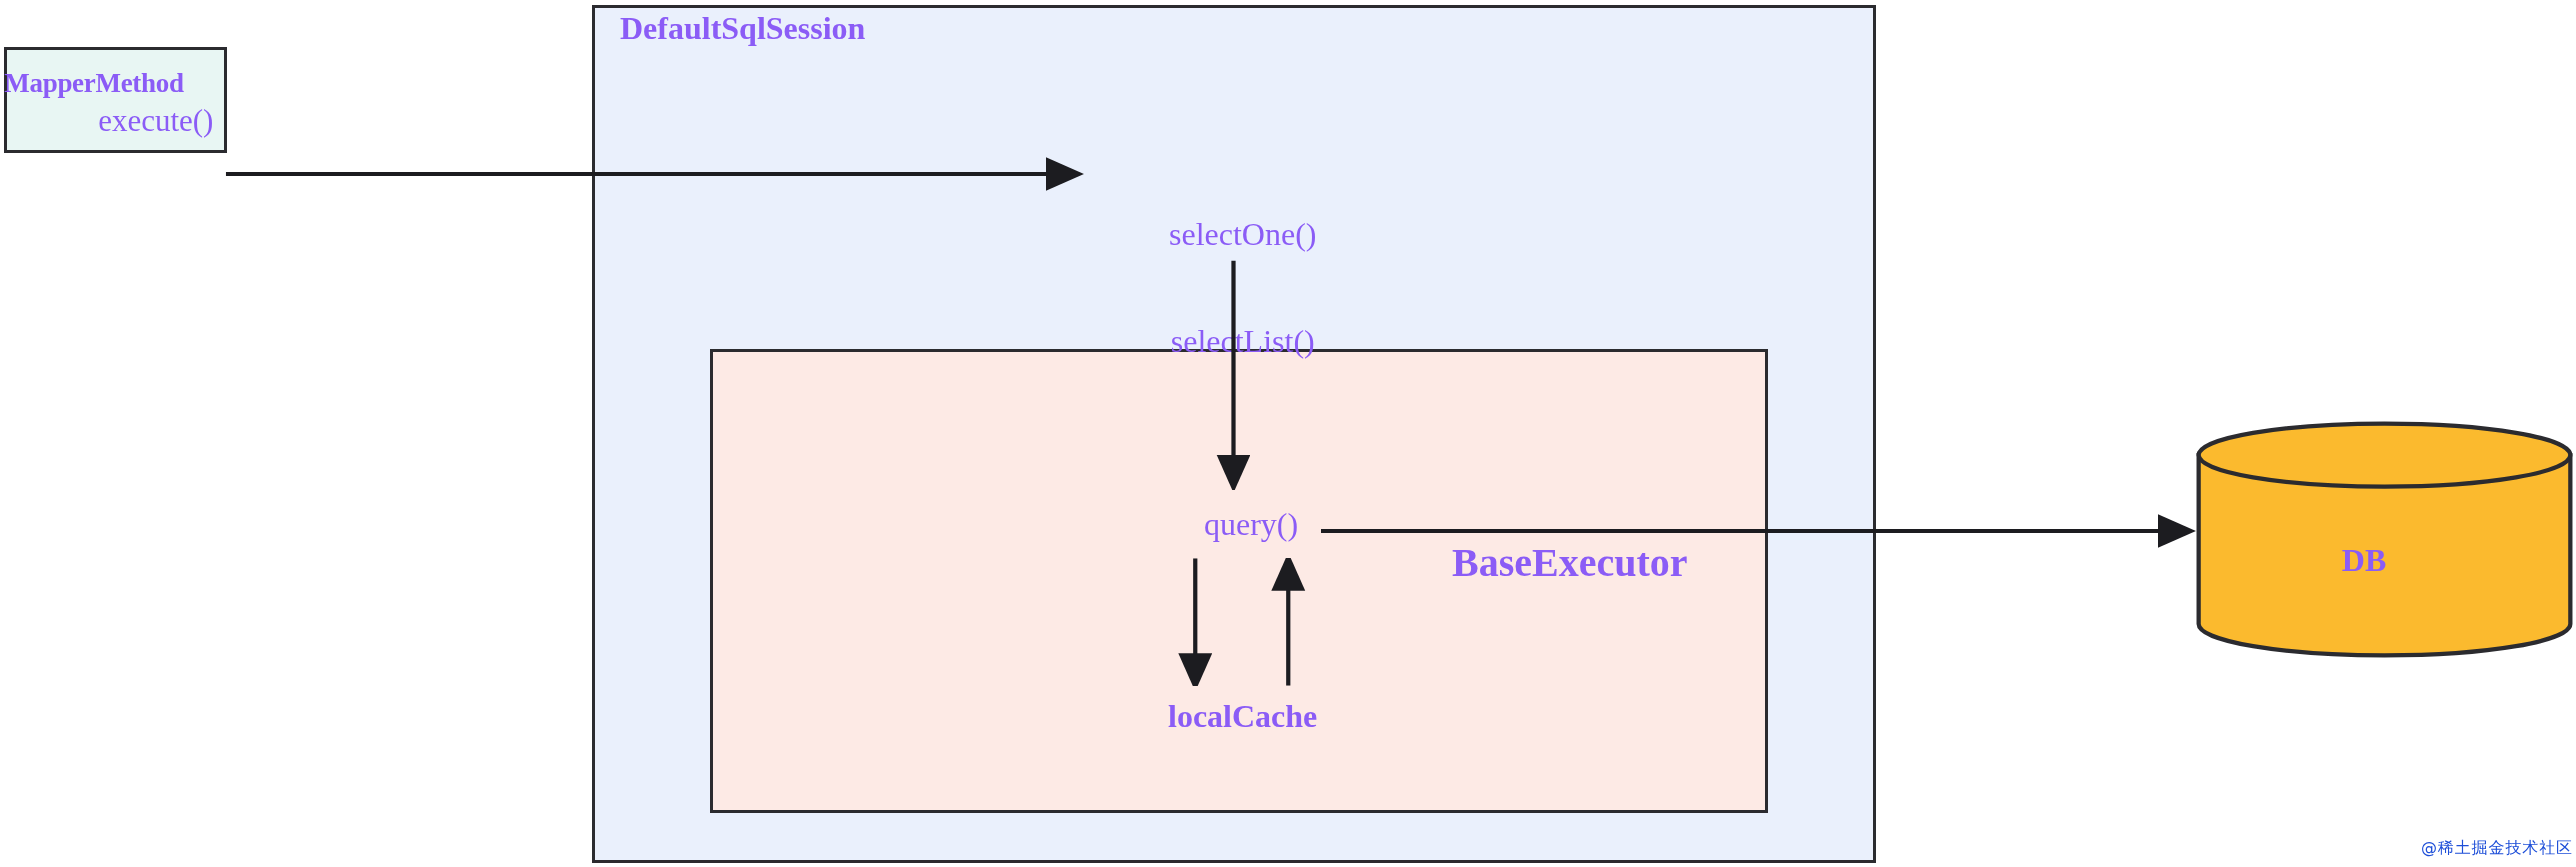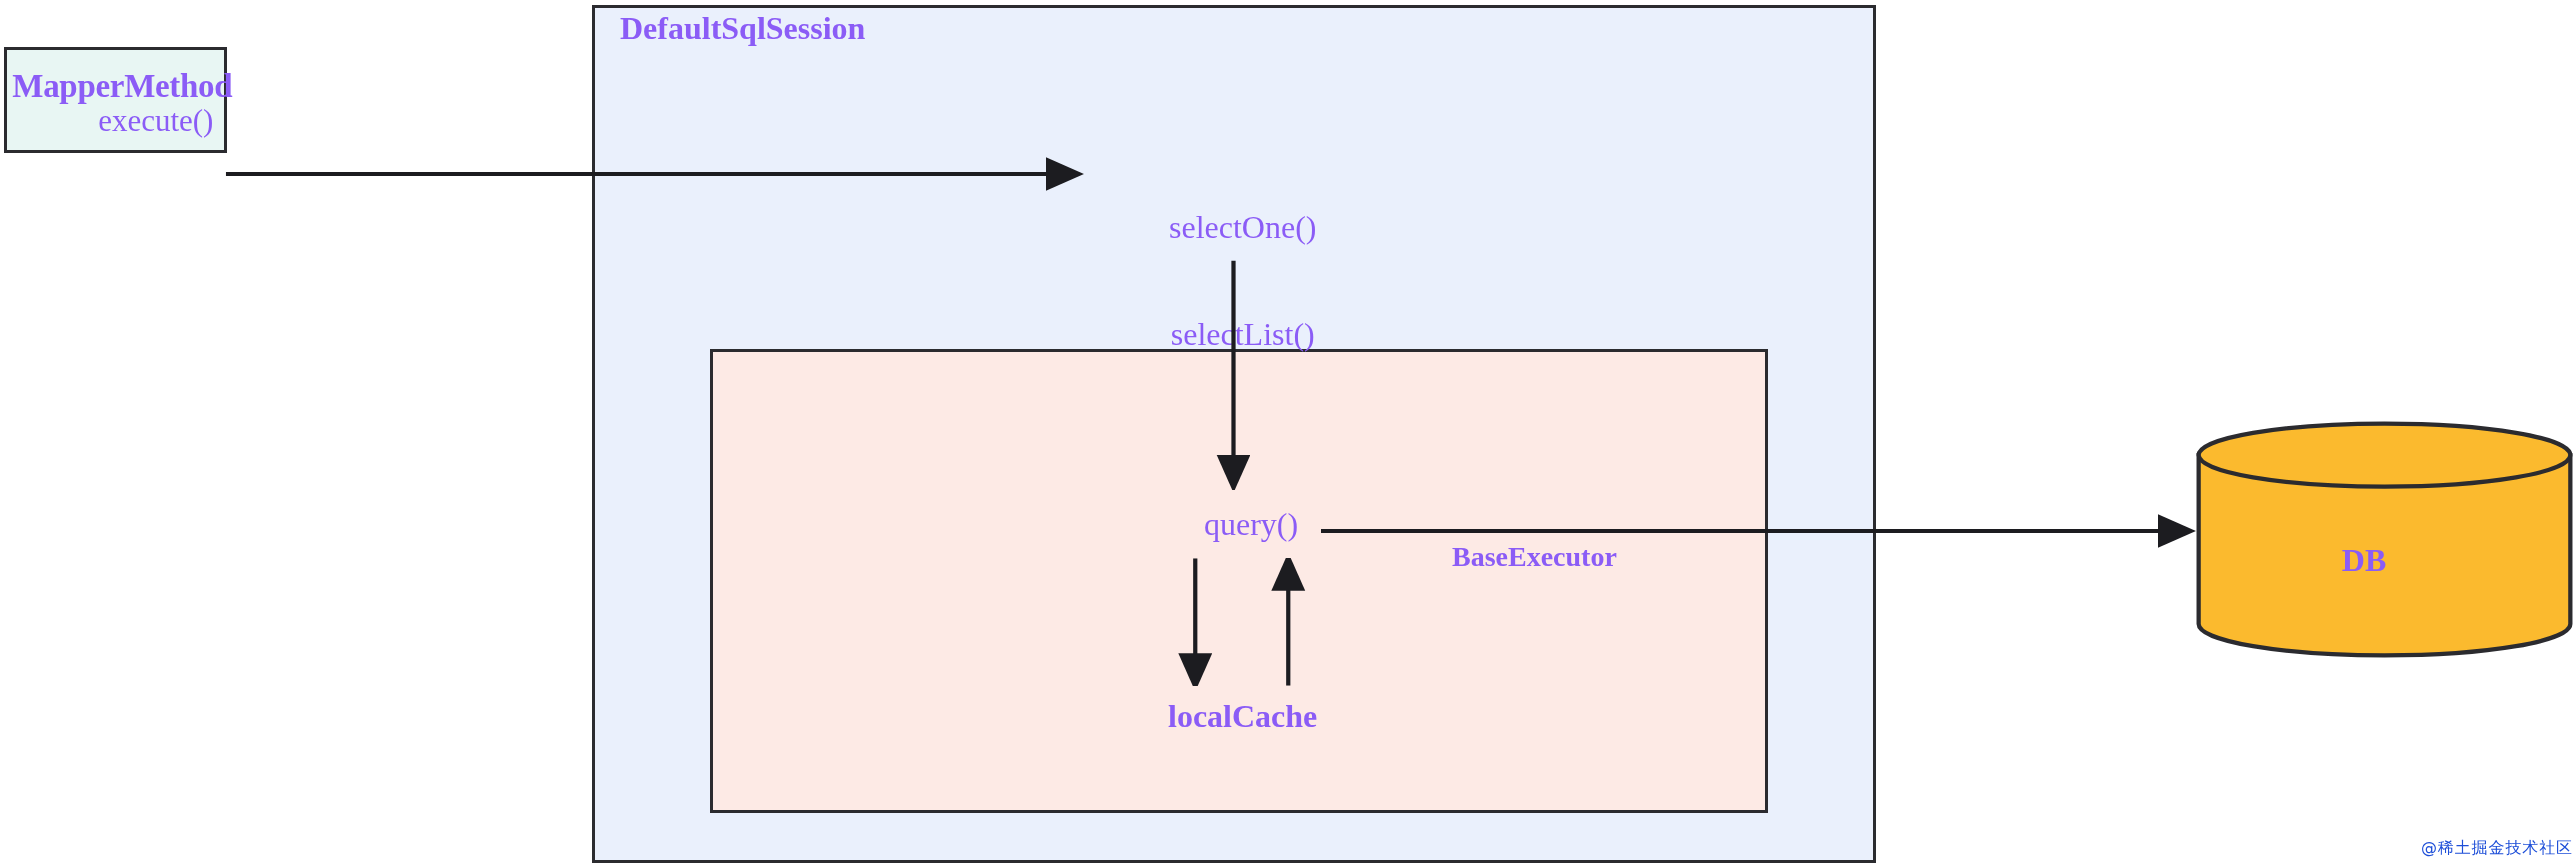--- a/index.html
+++ b/index.html
@@ -40,23 +40,22 @@
     left: 4.3px;
     top: 47px;
     width: 223px;
     height: 106px;
     background: #e8f6f3;
   }
   #mapper-method-title {
     left: 4.3px;
     top: 68px;
     width: 177px;
-    font-size: 33px;
+    font-size: 27px;
     letter-spacing: -0.3px;
-    padding-left: 8px;
   }
   #mapper-method-sub {
     left: 4.3px;
     top: 104px;
     width: 223px;
     font-size: 31px;
   }
 
   #default-sql-session-box {
     left: 592px;
@@ -74,26 +73,26 @@
   #base-executor-box {
     left: 710px;
     top: 349px;
     width: 1058px;
     height: 464px;
     background: #fdeae5;
   }
   #base-executor-title {
     left: 739px;
     top: 189px;
-    font-size: 28px;
+    font-size: 40px;
   }
 
   #select-methods {
     left: 1129px;
-    top: 138px;
+    top: 145px;
     font-size: 32px;
   }
 
   #query-label {
     left: 1164px;
     top: 507px;
     font-size: 32px;
   }
 
   #local-cache-label {

